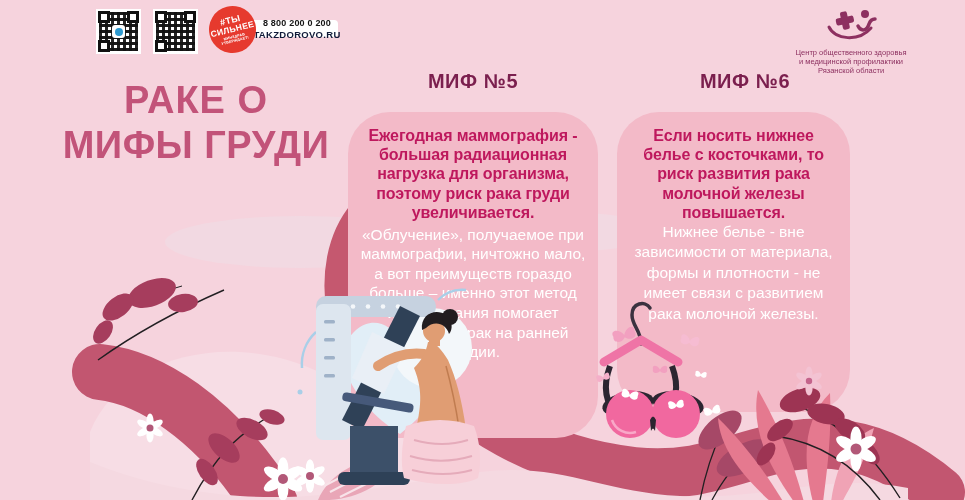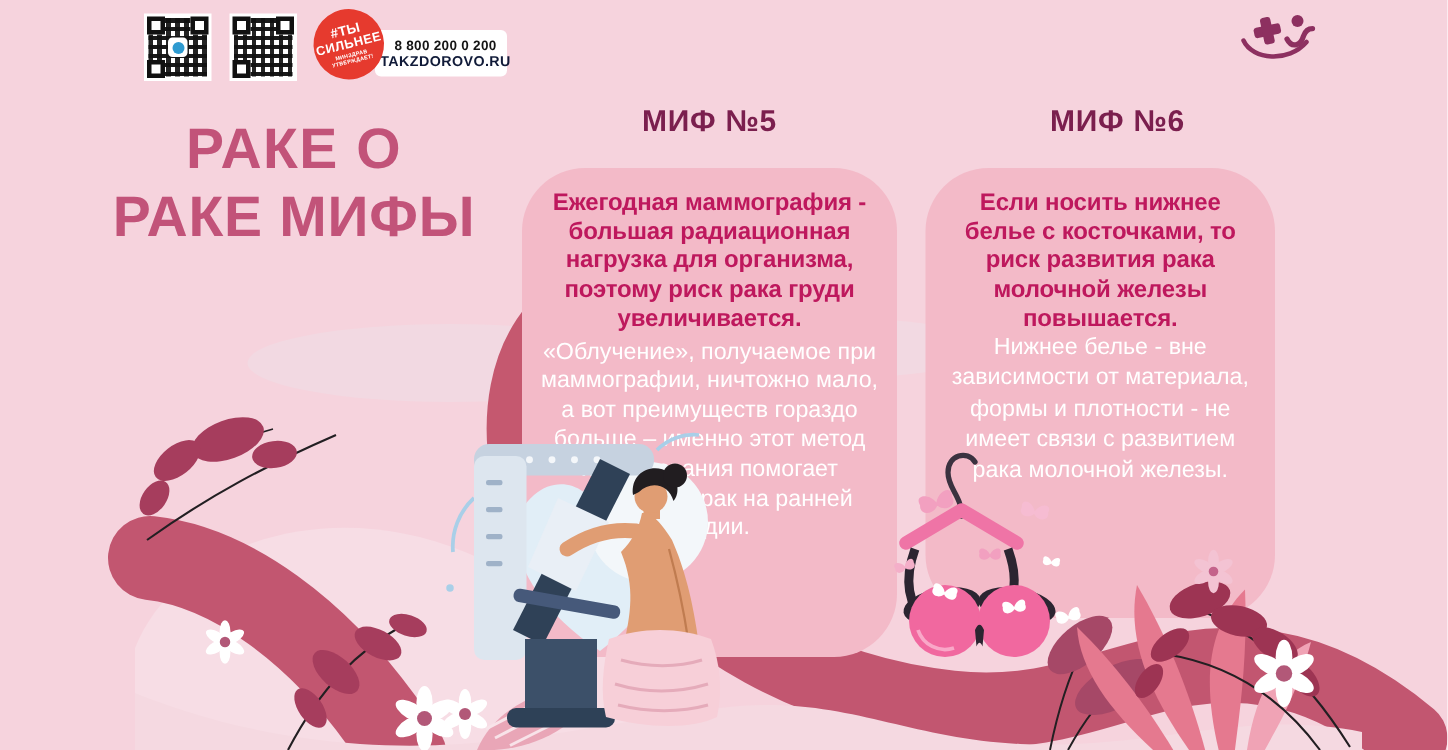--- a/index.html
+++ b/index.html
@@ -24,21 +24,21 @@
   .qr .logo-dot i{position:absolute;left:2.5px;top:2.5px;width:8px;height:8px;border-radius:50%;background:#2e9ad0;}
   #qr1{left:96px;} #qr2{left:153px;}
 
   .badge{position:absolute;left:209px;top:6px;width:47px;height:47px;border-radius:50%;
      background:#e63a2e;transform:rotate(-14deg);z-index:6;
      display:flex;flex-direction:column;align-items:center;justify-content:center;color:#fff;text-align:center;}
   .badge .b1{font-size:9px;font-weight:bold;letter-spacing:.3px;line-height:9px;}
   .badge .b2{font-size:8.5px;font-weight:bold;letter-spacing:.4px;line-height:9px;}
   .badge .b3{font-size:3.6px;font-weight:bold;letter-spacing:.2px;margin-top:1.5px;line-height:4px;}
 
-  .infobox{position:absolute;left:250px;top:20px;width:88px;height:31px;background:#fff;border-radius:4px;
+  .infobox{position:absolute;left:250px;top:20px;width:88px;height:17px;background:#fff;border-radius:4px;
      z-index:5;display:flex;flex-direction:column;align-items:center;justify-content:center;padding-left:6px;box-sizing:border-box;}
   .infobox .phone{font-size:9px;font-weight:bold;color:#141414;letter-spacing:.2px;line-height:11px;}
   .infobox .site{font-size:9.5px;font-weight:bold;color:#101a38;letter-spacing:.3px;line-height:11px;}
 
   .org{position:absolute;left:762px;top:5px;width:178px;z-index:4;text-align:center;color:#8d3060;}
   .org .lines{font-size:7.5px;line-height:8.8px;margin-top:2px;}
 
   
   .title{position:absolute;left:58px;top:78px;width:276px;z-index:2;text-align:center;
      color:#c25379;font-weight:bold;}
@@ -121,25 +121,30 @@
   <div class="org">
     <svg width="60" height="38" viewBox="0 0 60 38">
       <path d="M 8 22 C 14 35 38 37 50 23" stroke="#8d3060" stroke-width="3" fill="none" stroke-linecap="round"></path>
       <g transform="rotate(-12 24 16)">
         <rect x="15" y="12" width="18" height="7" rx="2" fill="#8d3060"></rect>
         <rect x="20.5" y="6.5" width="7" height="18" rx="2" fill="#8d3060"></rect>
       </g>
       <circle cx="44" cy="9" r="4" fill="#8d3060"></circle>
       <path d="M 37 21 C 40 27 46 26 48 19 C 49 16 51 14 54 14" stroke="#8d3060" stroke-width="3.5" fill="none" stroke-linecap="round"></path>
     </svg>
+    <div class="lines">
+      <div>Центр общественного здоровья</div>
+      <div>и медицинской профилактики</div>
+      <div>Рязанской области</div>
+    </div>
   </div>
 
   <div class="title">
     <div class="t1">РАКЕ О</div>
-    <div class="t2">РАКЕ МИФЫ</div>
+    <div class="t2">МИФЫ ГРУДИ</div>
   </div>
 
   <div id="head5" class="card-head">МИФ №5</div>
   <div id="head6" class="card-head">МИФ №6</div>
 
   <div id="card5" class="card">
     <div class="statement">Ежегодная маммография - большая радиационная нагрузка для организма, поэтому риск рака груди увеличивается.</div>
     <div class="fact">«Облучение», получаемое при маммографии, ничтожно мало, а вот преимуществ гораздо больше – именно этот метод исследования помогает обнаружить рак на ранней стадии.</div>
   </div>
 

